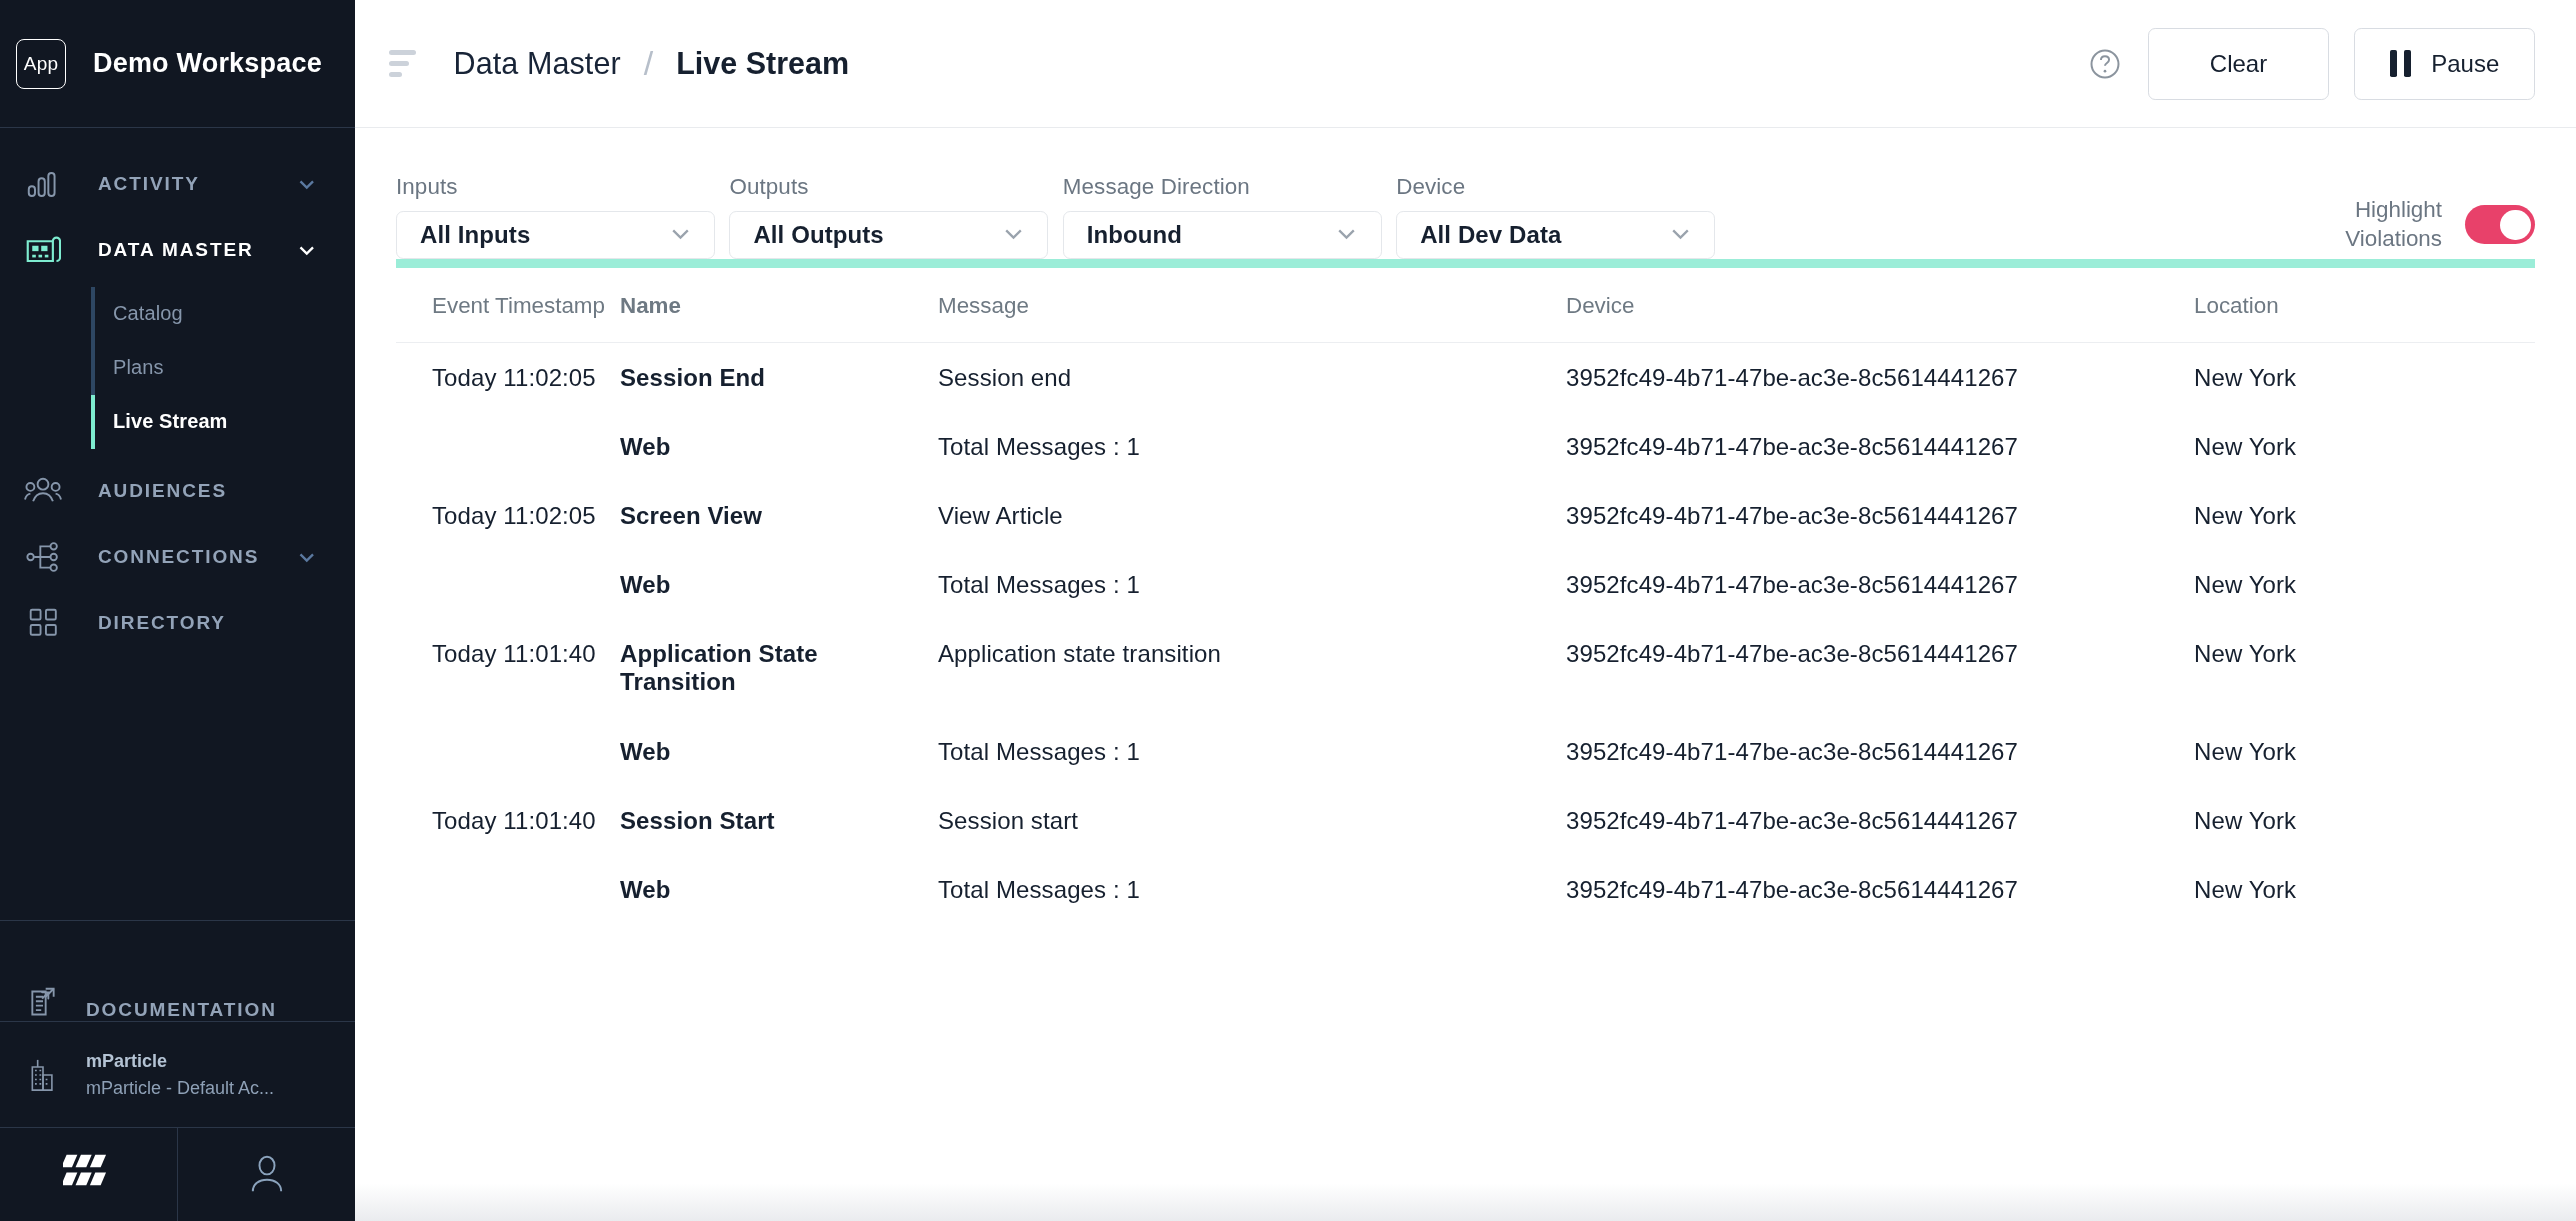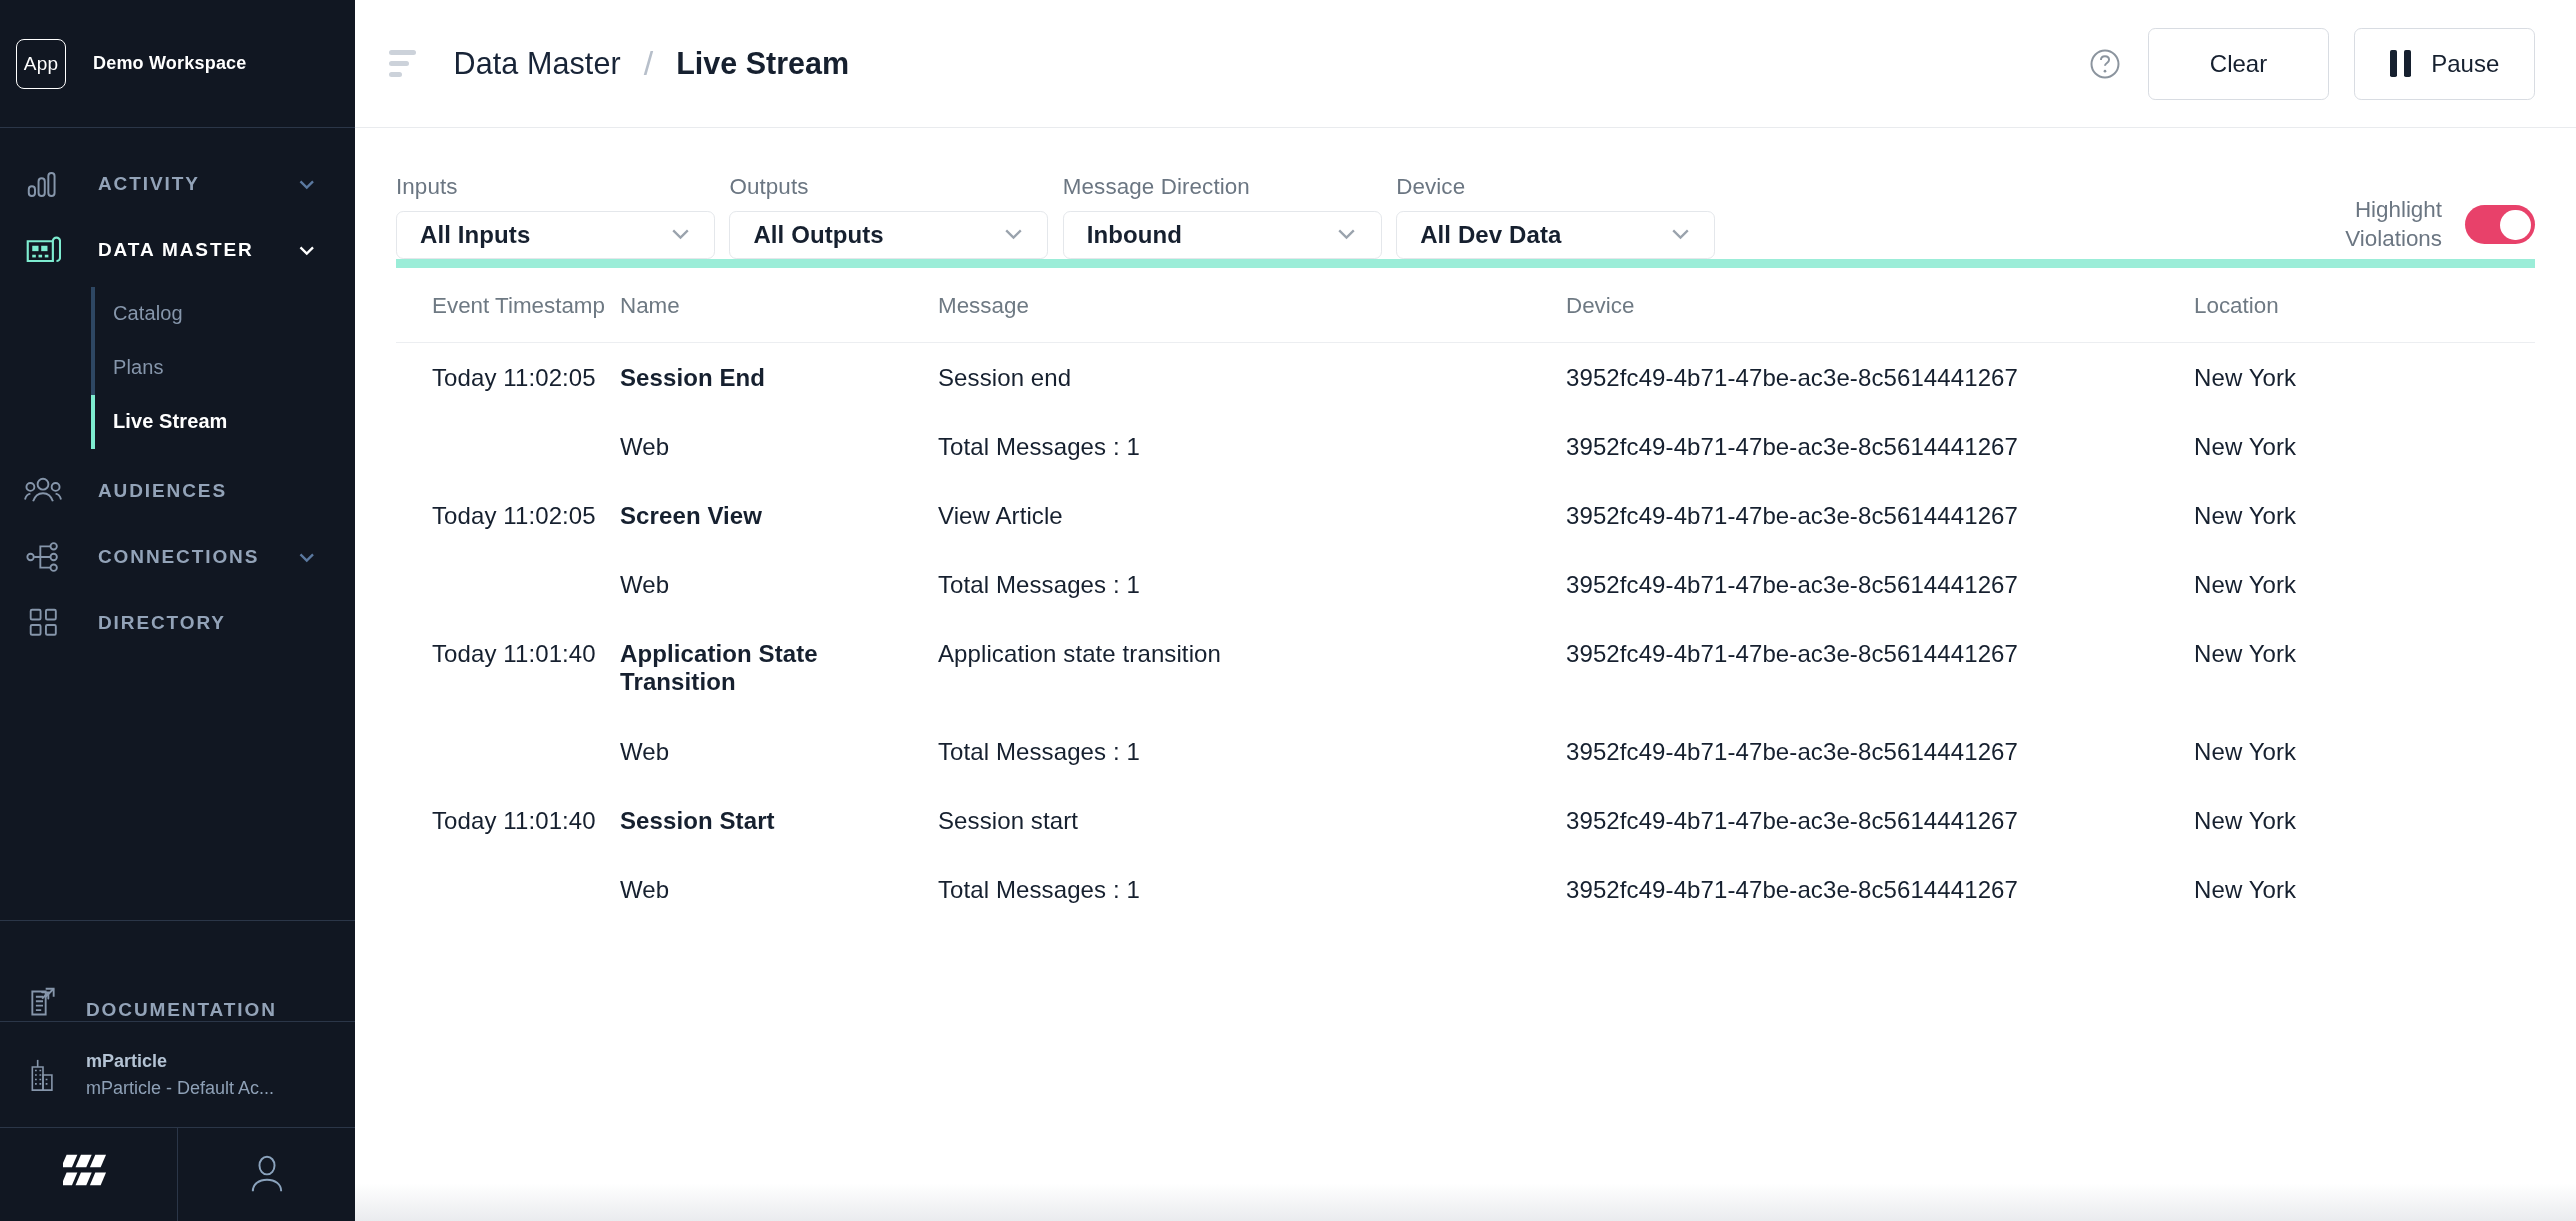--- a/index.html
+++ b/index.html
@@ -27,21 +27,21 @@
   }
   .app-badge {
     width: 50px; height: 50px;
     border: 1.8px solid #ffffff; border-radius: 8px;
     display: flex; align-items: center; justify-content: center;
     color: #ffffff; font-size: 19px; font-weight: 500;
     letter-spacing: 0.2px;
   }
   .ws-name {
     margin-left: 27px; color: #ffffff;
-    font-size: 18px; font-weight: 700; letter-spacing: 0.2px;
+    font-size: 27px; font-weight: 700; letter-spacing: 0.2px;
   }
 
   .nav { flex: 1 1 auto; padding-top: 23px; }
   .nav-group {
     display: flex; align-items: center;
     height: 66px; padding-left: 21.5px; cursor: pointer;
     position: relative;
     gap: 12px;
   }
   .nav-ico {
@@ -178,21 +178,21 @@
     padding: 25px 0 23px 0;
     border-bottom: 1.8px solid #eceef1;
   }
   td {
     font-size: 24px; color: #16202f;
     padding: 20.6px 0; vertical-align: top;
     letter-spacing: 0.1px;
   }
   td.bold { font-weight: 700; }
   .col-ts   { width: 224px; padding-left: 36px !important; }
-  .col-name { width: 318px; }
+  .col-name { width: 318px; font-weight: bold; }
   .col-msg  { width: 628px; }
   .col-dev  { width: 628px; }
   .col-loc  { width: auto; }
   th.col-ts { padding-left: 36px; margin-top: 48px; }
   .bottom-fade {
     height: 39px; flex: 0 0 39px;
     background: linear-gradient(to bottom, #ffffff 0%, #e9ebee 100%);
   }
 </style>
 </head>

